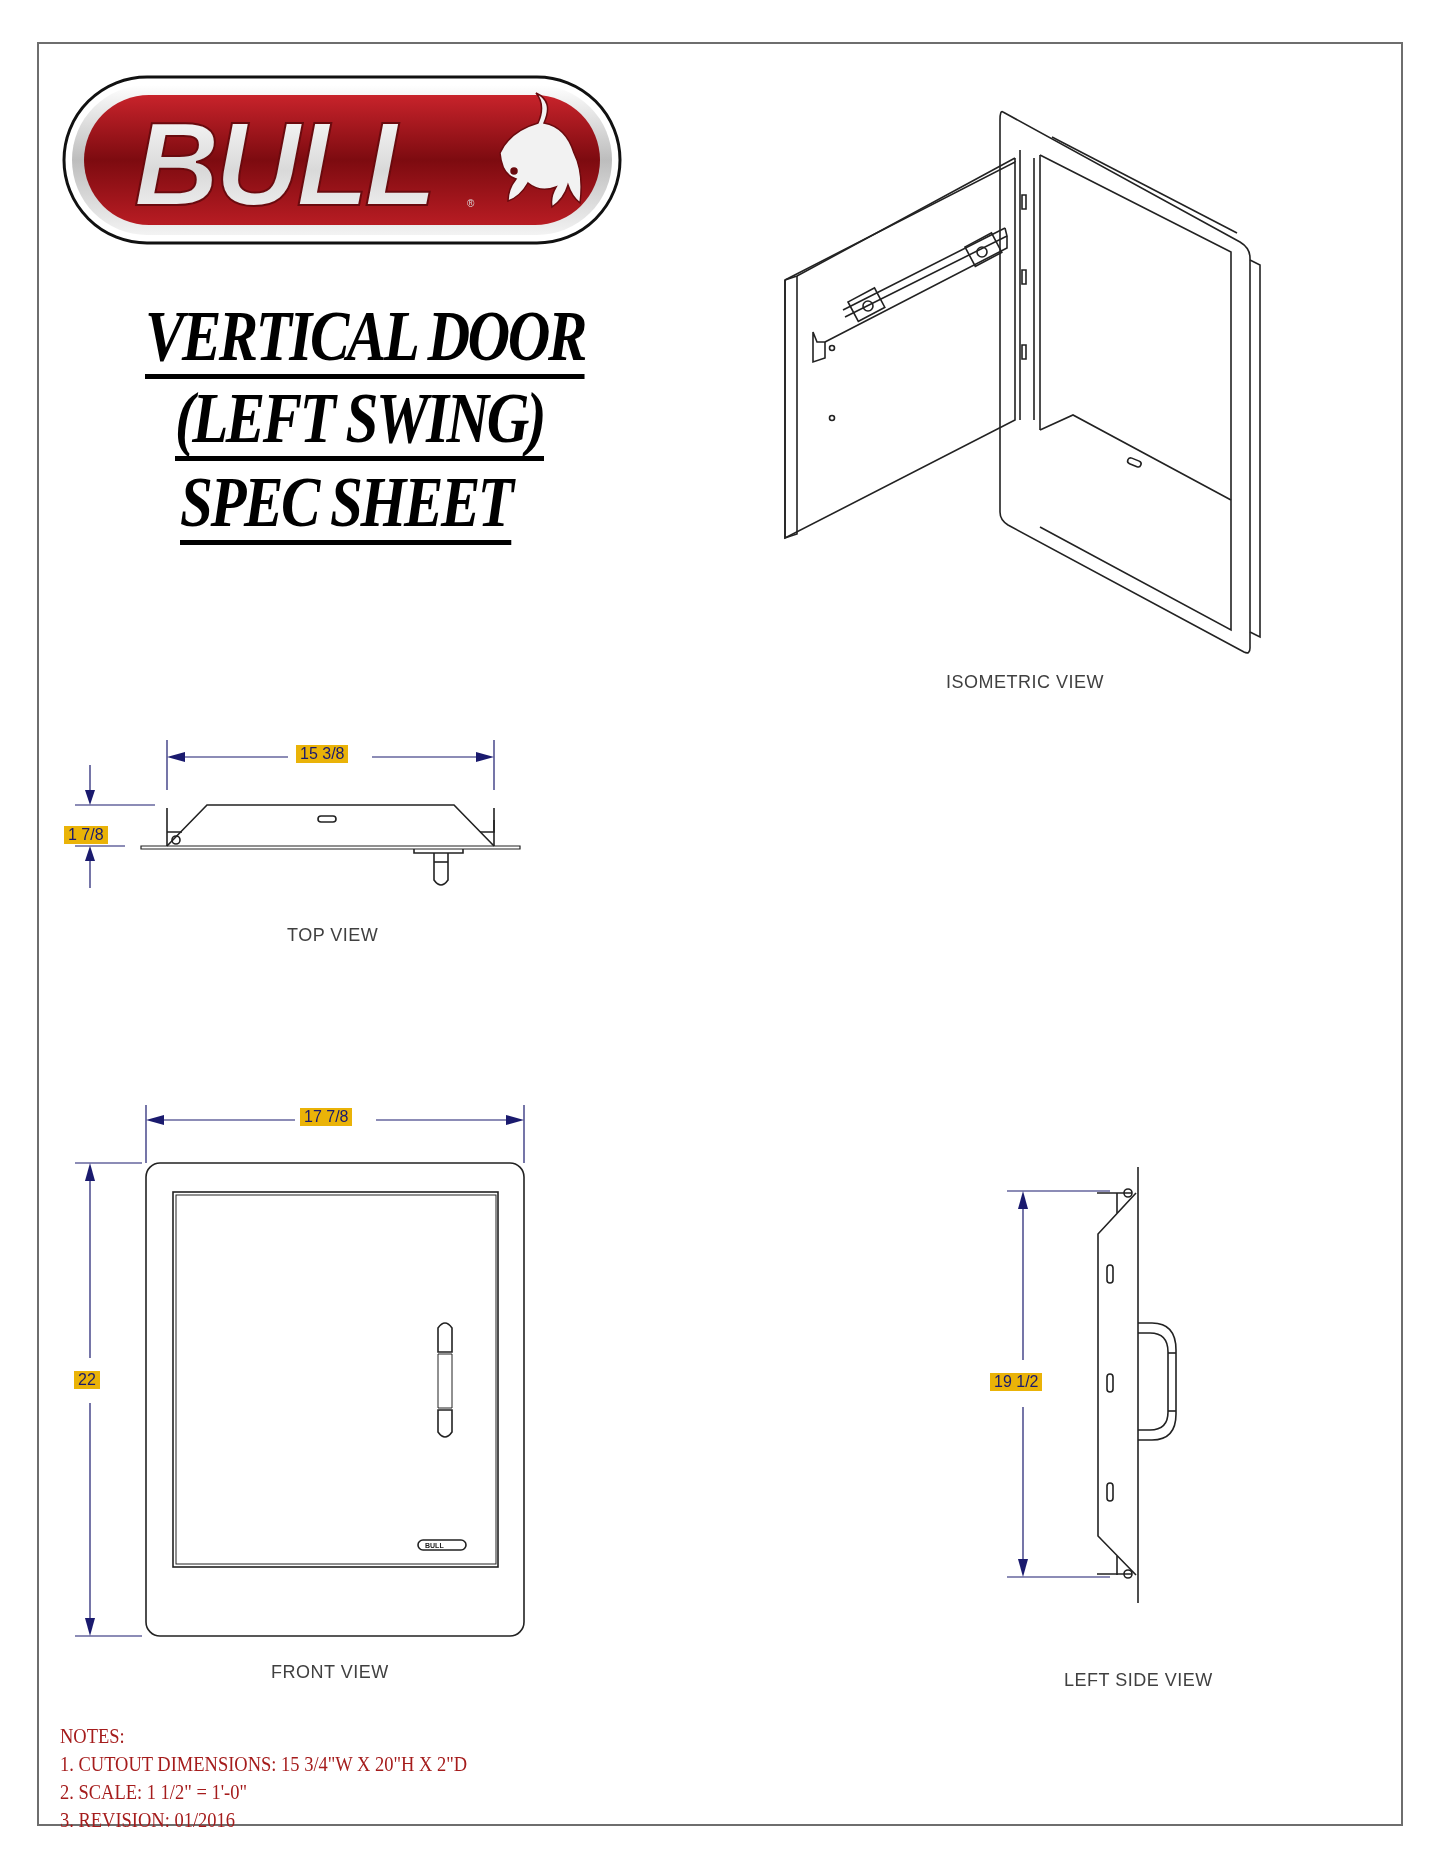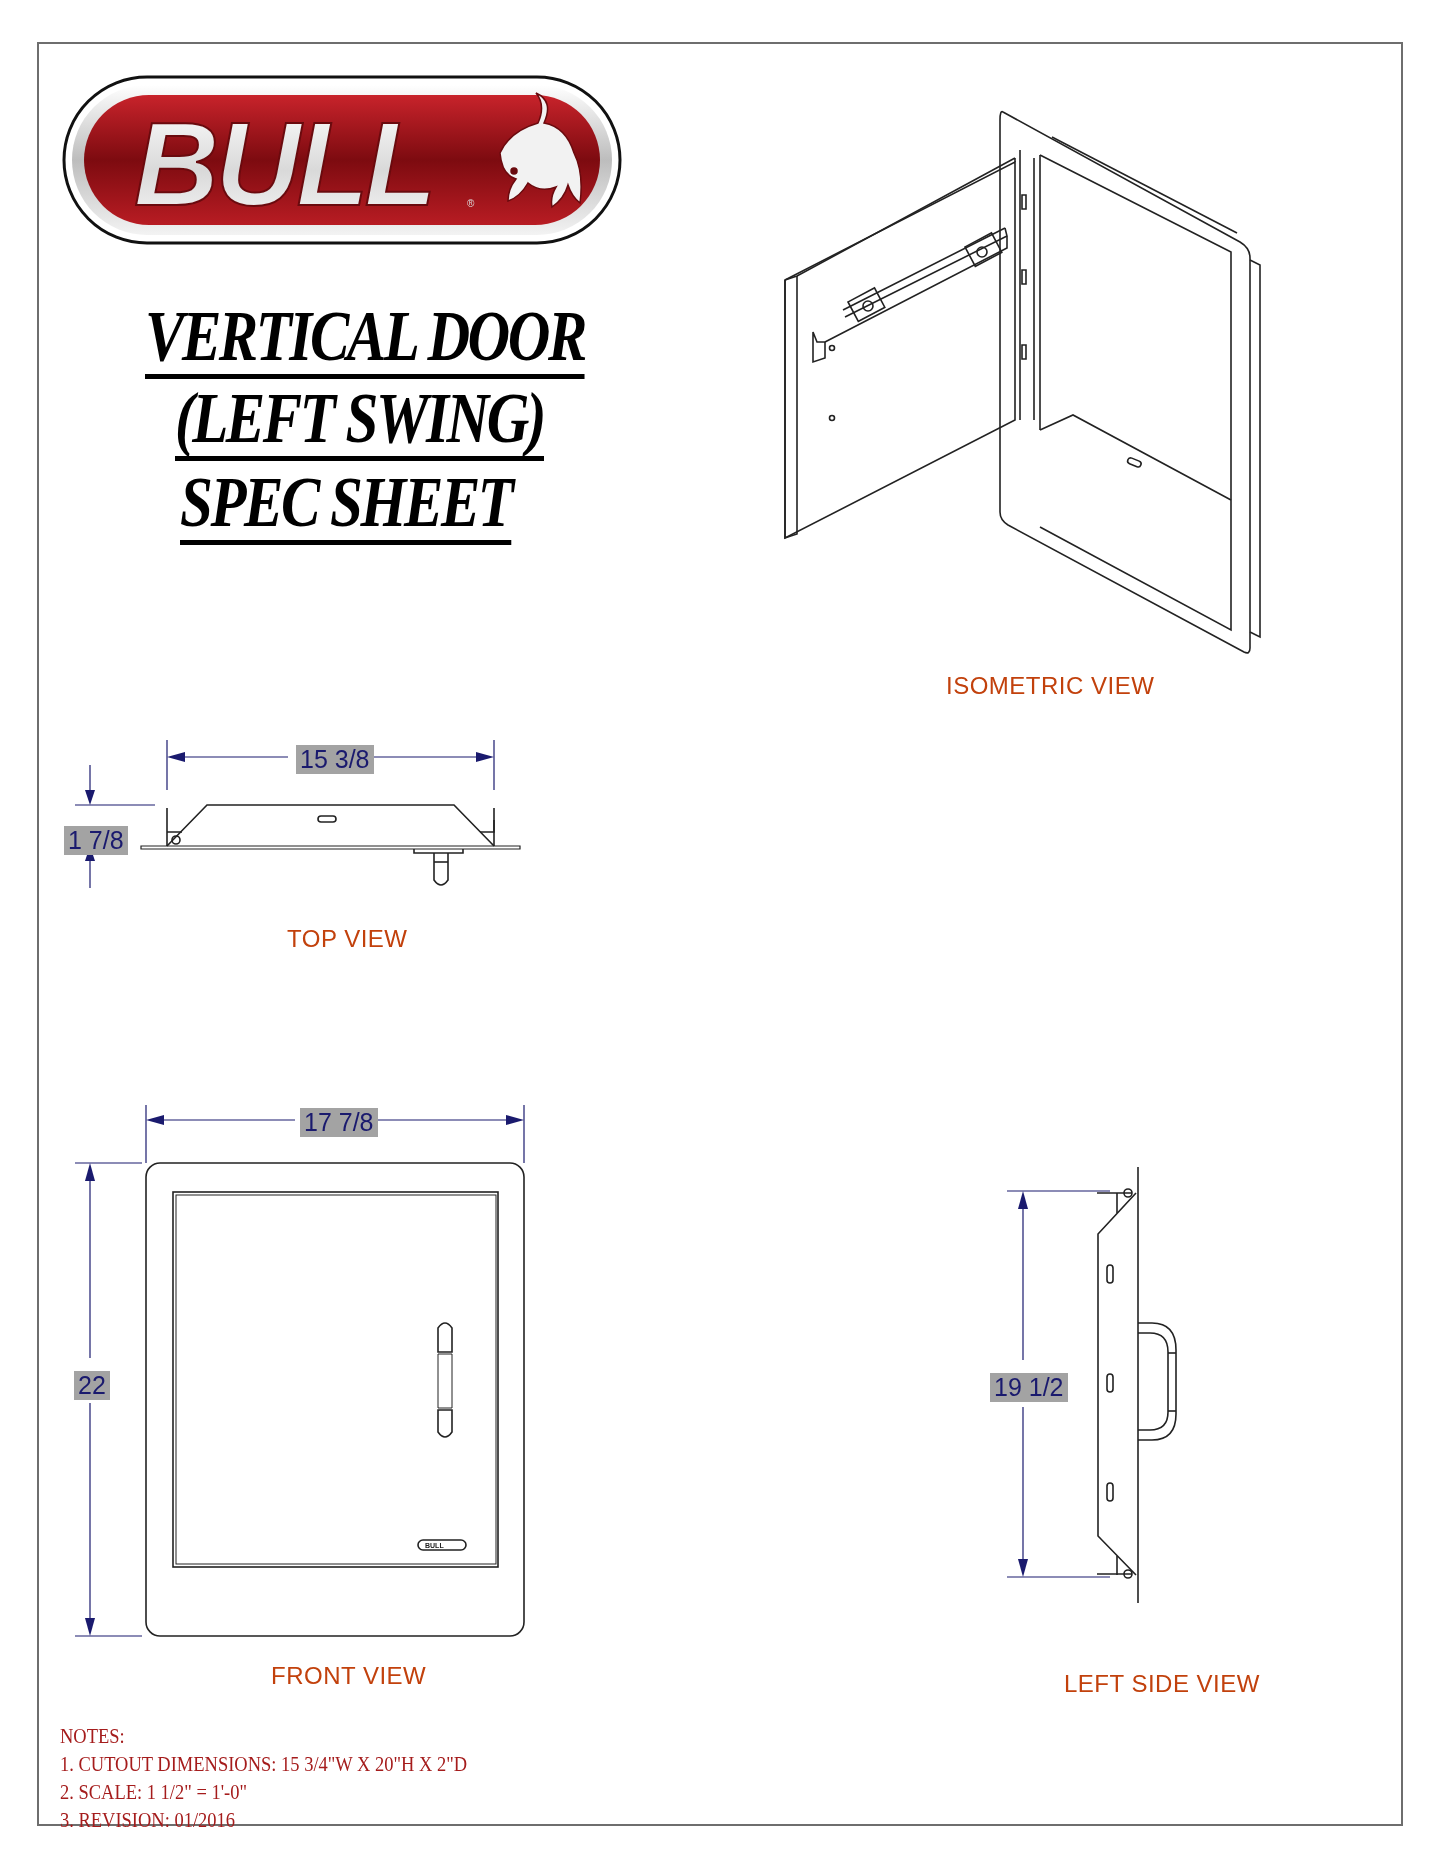--- a/index.html
+++ b/index.html
@@ -1,22 +1,22 @@
 <!DOCTYPE html>
 <html><head>
 <meta charset="utf-8">
 <style>
   html, body { margin:0; padding:0; background:#ffffff; }
   body { width:1445px; height:1870px; position:relative; overflow:hidden; font-family:"Liberation Sans", sans-serif; }
   .page-border { position:absolute; left:37px; top:42px; width:1366px; height:1784px; border:2px solid #6e6e6e; box-sizing:border-box; }
   .abs { position:absolute; }
   .logo { left:62px; top:75px; width:560px; height:170px; }
   .title-line { position:absolute; font-family:"Liberation Serif", serif; font-style:italic; font-weight:bold; color:#000; letter-spacing:-3px; transform:scaleX(0.82); transform-origin:left top; white-space:nowrap; font-size:72px; line-height:72px; border-bottom:5px solid #000; padding-bottom:2px; }
-  .view-label { position:absolute; font-family:"Liberation Sans", sans-serif; font-size:24px; color:#c2410c; letter-spacing:0.5px; white-space:nowrap; }
-  .dim-text { position:absolute; font-family:"Liberation Sans", sans-serif; font-size:25px; color:#1a1a6e; white-space:nowrap; background:#a3a3a3; padding:0 4px; }
+  .view-label { position:absolute; font-family:"Liberation Sans", sans-serif; font-size:18px; color:#404040; letter-spacing:0.5px; white-space:nowrap; }
+  .dim-text { position:absolute; font-family:"Liberation Sans", sans-serif; font-size:16px; color:#1a1a6e; white-space:nowrap; background:#eab308; padding:0 4px; }
   .notes { position:absolute; left:60px; top:1722px; font-family:"Liberation Serif", serif; color:#a51c1c; font-size:21px; line-height:28px; transform:scaleX(0.88); transform-origin:left top; white-space:nowrap; }
   .notes div { margin:0; }
   svg { position:absolute; overflow:visible; }
 </style>
 </head>
 <body>
 
 <div class="page-border"></div>
 
 <div class="abs logo">

